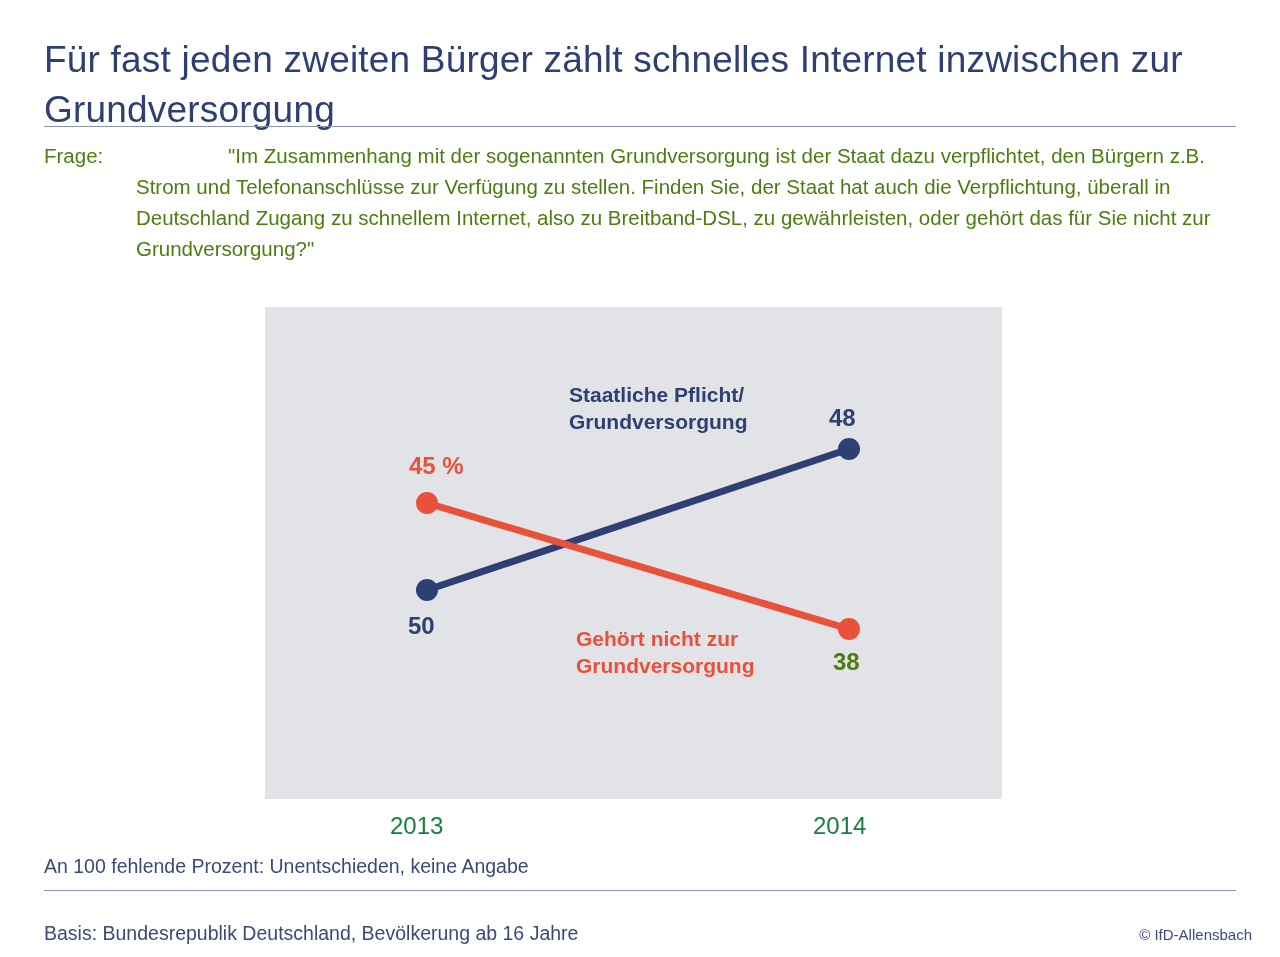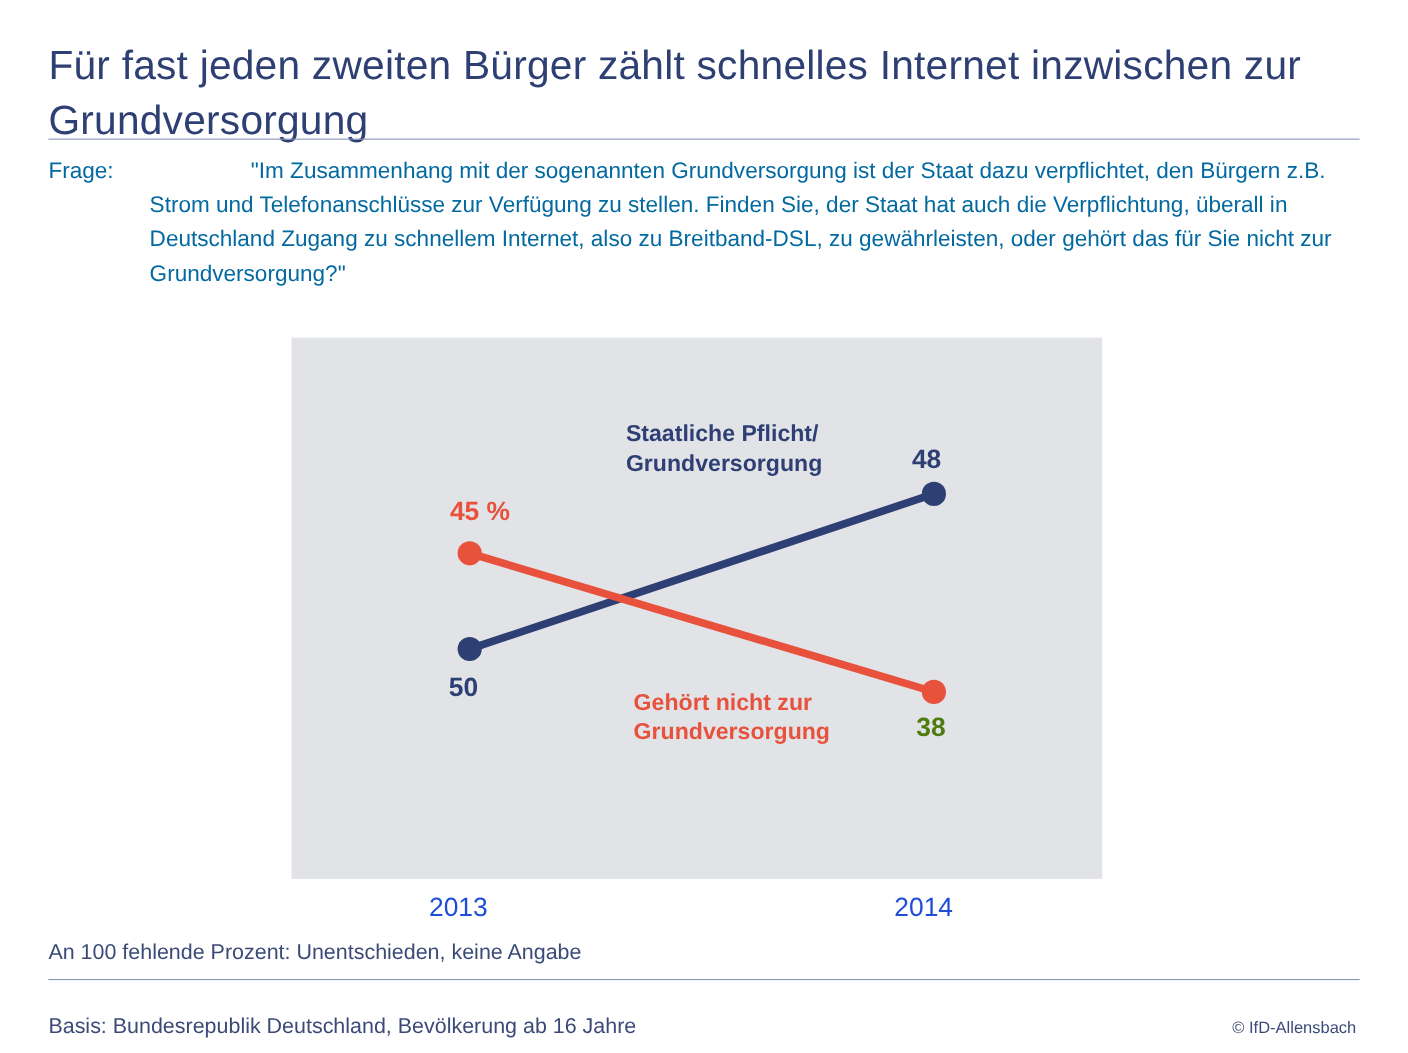--- a/index.html
+++ b/index.html
@@ -44,21 +44,21 @@
   }
 
   
   .question {
     position: absolute;
     left: 44px;
     top: 140px;
     width: 1200px;
     font-size: 20.5px;
     line-height: 31px;
-    color: #0369a1;
+    color: #4d7c0f;
   }
   .question .q-label {
     display: inline;
   }
   .question .q-body {
     display: block;
     margin-left: 92px;
     margin-top: -31px;
     text-indent: 92px;
   }
@@ -105,21 +105,21 @@
     font-weight: bold;
   }
   .value.v-blue-2013 { color: #2e3f74; left: 408px; top: 612px; }
   .value.v-blue-2014 { color: #2e3f74; left: 829px; top: 404px; }
   .value.v-red-2013  { color: #e8513c; left: 409px; top: 452px; }
   .value.v-red-2014  { color: #4d7c0f; left: 833px; top: 648px; }
 
   .x-tick {
     position: absolute;
     font-size: 24px;
-    color: #1d4ed8;
+    color: #15803d;
     top: 812px;
   }
   .x-tick.t1 { left: 390px; }
   .x-tick.t2 { left: 813px; }
 
   
   .footnote {
     position: absolute;
     left: 44px;
     top: 855px;
@@ -138,21 +138,21 @@
     position: absolute;
     left: 44px;
     top: 899px;
     font-size: 19.5px;
     line-height: 28px;
     color: #3b4a77;
     margin-top: 20px;
   }
   .copyright {
     position: absolute;
-    right: 47px;
+    right: 28px;
     top: 926px;
     font-size: 15px;
     color: #3b4a77;
   }
 </style>
 </head>
 <body>
 
 <div class="page">
 

